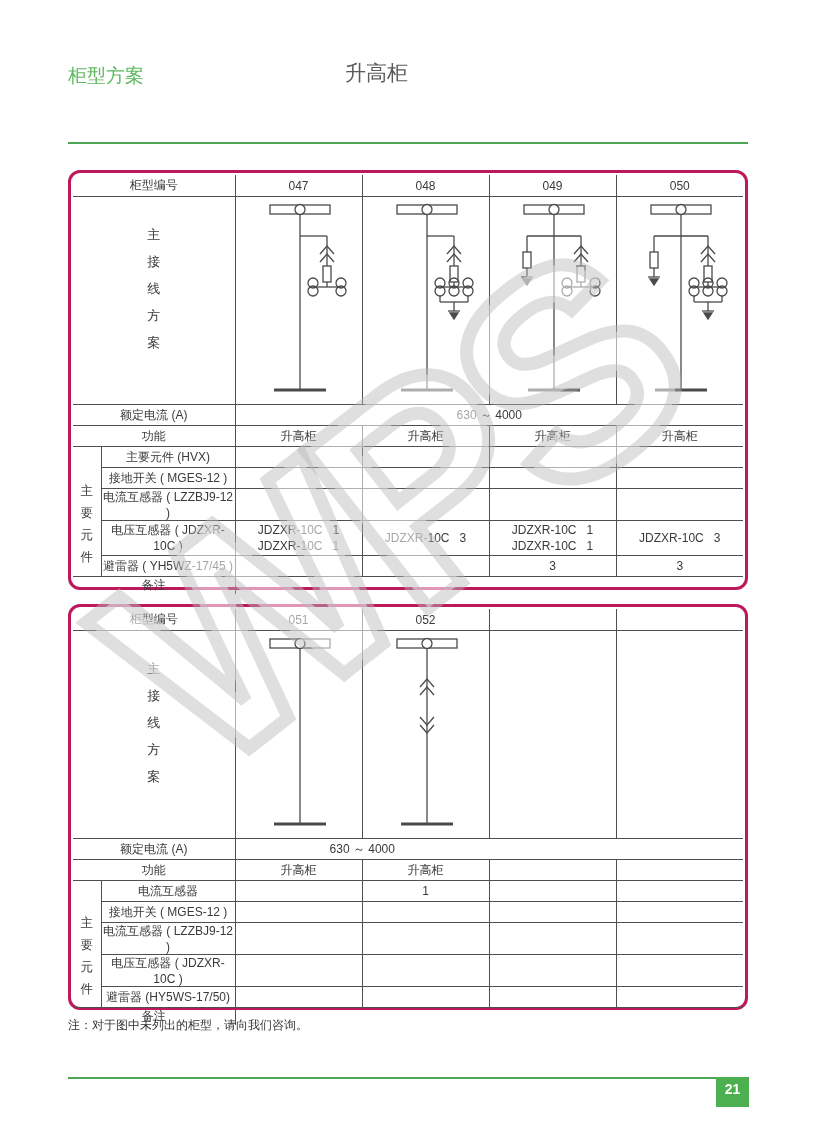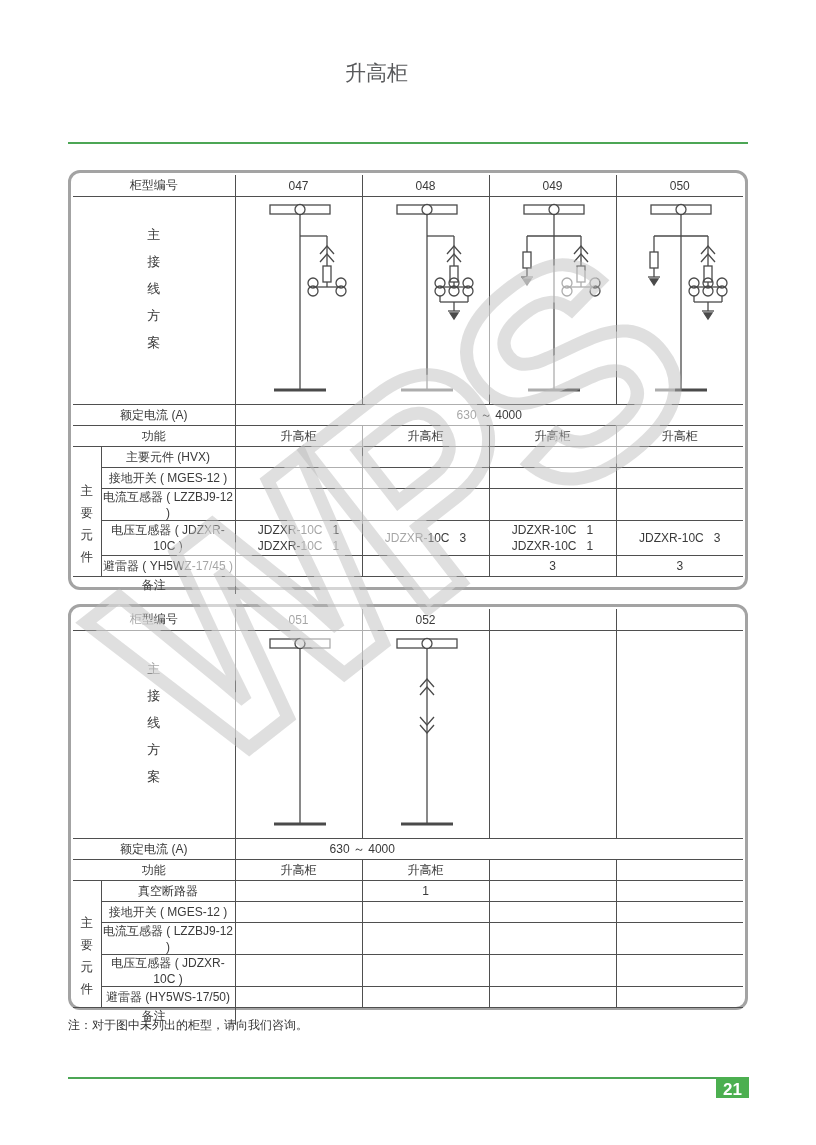--- a/index.html
+++ b/index.html
@@ -6,21 +6,21 @@
   body{
     width:816px;height:1145px;position:relative;background:#ffffff;
     font-family:"Liberation Sans","DejaVu Sans",sans-serif;
     color:#3a3a3a;overflow:hidden;
   }
   
   .hdr-green{position:absolute;left:68px;top:60px;font-size:19px;line-height:31px;color:#5cb85c;}
   .hdr-gray{position:absolute;left:345px;top:58px;font-size:21px;line-height:29px;color:#595a5c;}
   .rule-top{position:absolute;left:68px;top:142px;width:680px;height:2px;background:#4ca655;}
   
-  .panel{position:absolute;left:68px;width:680px;border:3px solid #a3a3a3;border-radius:12px;
+  .panel{position:absolute;left:68px;width:680px;border:3px solid #be185d;border-radius:12px;
          padding:2px;background:#fff;box-sizing:border-box;}
   .panel1{top:170px;height:420px;}
   .panel2{top:604px;height:406px;}
   table.sch{border-collapse:collapse;table-layout:fixed;width:670px;margin:0 auto;}
   table.sch td{border:1px solid #4f4f4f;font-size:12px;text-align:center;vertical-align:middle;
                padding:0;color:#3a3a3a;overflow:hidden;}
   table.sch tr:first-child td{border-top:none;}
   table.sch tr:last-child td{border-bottom:none;}
   table.sch td:first-child{border-left:none;}
   table.sch td:last-child{border-right:none;margin-top:16px;}
@@ -31,33 +31,34 @@
   tr.hdia td{height:207px;vertical-align:top;}
   td.no-r{border-right:none !important;}
   td.no-l{border-left:none !important;}
   .vtext{display:inline-block;width:1.05em;word-break:break-all;font-size:13px;line-height:27px;margin-top:24px;}
   .vtext.small{font-size:12.5px;line-height:22px;}
   .pre{white-space:pre-wrap;font-size:11.5px;}
   td svg{display:block;margin:0 auto;}
   
   .note{position:absolute;left:68px;top:1017px;font-size:12px;color:#333;}
   .rule-bottom{position:absolute;left:68px;top:1077px;width:648px;height:2px;background:#4ca655;}
-  .page-badge{position:absolute;left:716px;top:1077px;width:33px;height:21px;background:#4caf50;
-              color:#fff;font-size:17px;font-weight:bold;text-align:center;line-height:25px;}
+  .page-badge{position:absolute;left:716px;top:1077px;width:33px;height:30px;background:#4caf50;
+              color:#fff;font-size:14px;font-weight:bold;text-align:center;line-height:25px;}
   
   .watermark{position:absolute;left:0;top:210px;width:780px;height:600px;display:flex;
              align-items:center;justify-content:center;transform:rotate(-38deg);
              font-size:290px;font-weight:bold;letter-spacing:-14px;
              color:rgba(255,255,255,0.55);-webkit-text-stroke:13px rgba(184,184,184,0.45);
              pointer-events:none;z-index:5;}
 </style>
 </head>
 <body>
 
 <div class="hdr-green">
+  <div>柜型方案</div>
 </div>
 <div class="hdr-gray">
   <div>升高柜</div>
 </div>
 <div class="rule-top"></div>
 
 <div class="panel panel1">
 <table class="sch">
   <colgroup>
         <col style="width:28px">
@@ -293,21 +294,21 @@
   </tr>
   <tr class="h20">
     <td colspan="2">功能</td>
     <td>升高柜</td>
     <td>升高柜</td>
     <td></td>
     <td></td>
   </tr>
   <tr class="h20">
     <td rowspan="5"><span class="vtext small">主要元件</span></td>
-    <td>真空断路器</td>
+    <td>电流互感器</td>
     <td></td>
     <td>1</td>
     <td></td>
     <td></td>
   </tr>
   <tr class="h20">
     <td>接地开关 ( MGES-12 )</td>
     <td></td>
     <td></td>
     <td></td>

